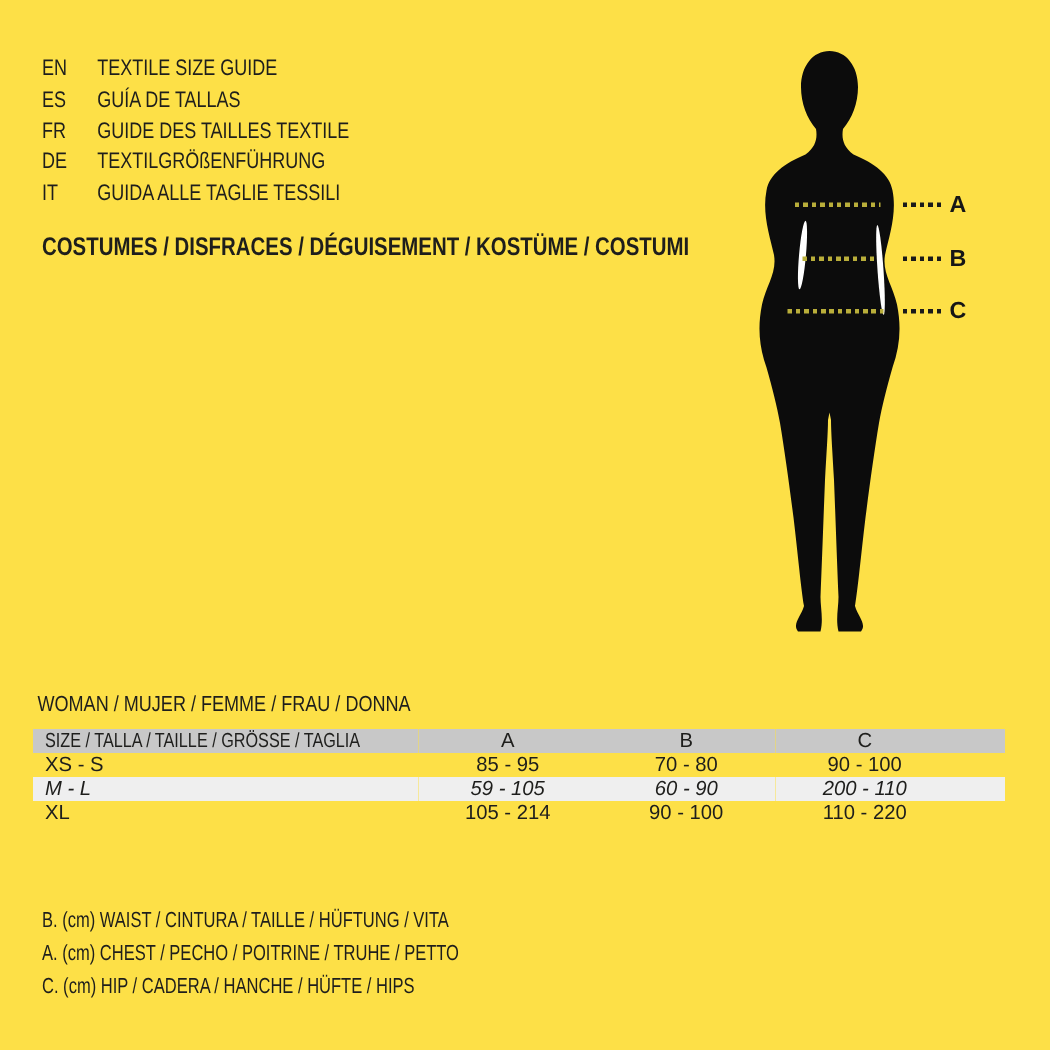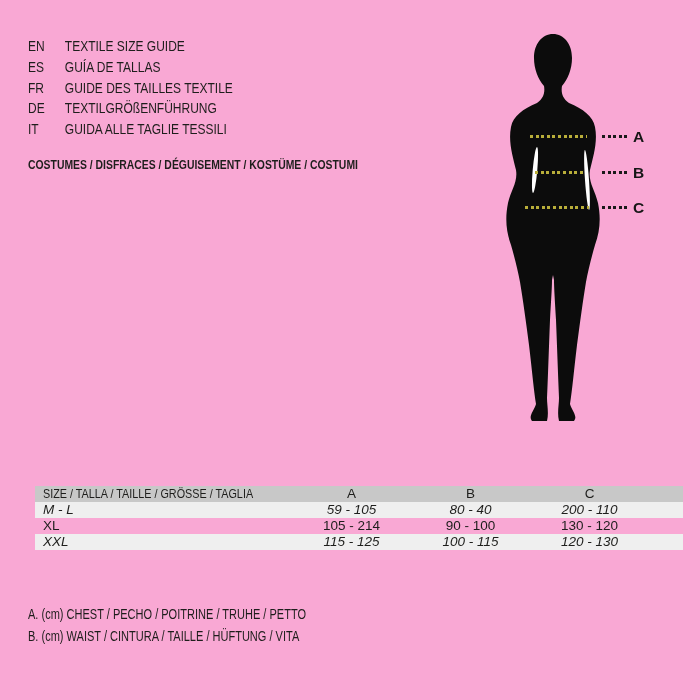--- a/index.html
+++ b/index.html
@@ -1,40 +1,40 @@
 <!DOCTYPE html>
 <html><head>
 <meta charset="utf-8">
 <style>
   html, body { margin: 0; padding: 0; background: #ffffff; }
   .canvas {
     position: relative;
     width: 700px;
     height: 700px;
-    background: #f9a8d4;
+    background: #fde047;
     overflow: hidden;
     font-family: "Liberation Sans", sans-serif;
     color: #1e1e1c;
   }
   .cond { display: inline-block; transform: scaleX(0.8); transform-origin: 0 50%; white-space: nowrap; }
 
   
   .lang-list { position: absolute; left: 28px; top: 36px; }
   .lang-row {
     display: flex; align-items: baseline;
     font-size: 15px; line-height: 20.8px;
     transform: scaleX(0.8); transform-origin: 0 0;
     white-space: nowrap;
   }
   .lang-code { width: 46px; flex: 0 0 46px; }
 
   
   .heading {
     position: absolute; left: 28px; top: 155px;
-    font-size: 13px; font-weight: bold; line-height: 19px;
+    font-size: 17px; font-weight: bold; line-height: 19px;
     white-space: nowrap;
   }
 
   
   .silhouette { position: absolute; left: 490px; top: 30px; width: 130px; height: 395px; }
   .dash { position: absolute; height: 3px; }
   .dash.yellow { background: repeating-linear-gradient(to right, #b9ae3a 0 3px, transparent 3px 5.6px); }
   .dash.black  { background: repeating-linear-gradient(to right, #1a1a1a 0 3px, transparent 3px 5.6px); }
   #dash-a-y { left: 530px; top: 135px; width: 57px; }
   #dash-a-k { left: 602px; top: 135px; width: 26px; }
@@ -48,21 +48,21 @@
   }
   #mlabel-a { left: 633px; top: 127px; }
   #mlabel-b { left: 633px; top: 163px; }
   #mlabel-c { left: 633px; top: 198px; }
 
   
   .table-title { position: absolute; left: 25px; top: 460px; font-size: 14.5px; line-height: 20px; }
   table.size-table {
     position: absolute; left: 22px; top: 486px; width: 648px;
     border-collapse: collapse; table-layout: fixed;
-    font-size: 13.5px; color: #1e1e1c; margin-left: 13px;
+    font-size: 13.5px; color: #1e1e1c;
   }
   .size-table th, .size-table td {
     padding: 0; height: 16px; line-height: 16px;
     font-weight: normal; text-align: center; vertical-align: middle;
     overflow: hidden; white-space: nowrap;
   }
   .size-table th.left, .size-table td.left { text-align: left; padding-left: 8px; }
   .size-table thead tr { background: #c8c8c8; }
   .size-table tbody tr.stripe { background: #efefef; font-style: italic; }
 
@@ -146,61 +146,65 @@
   <div class="dash black" id="dash-a-k"></div>
   <div class="dash yellow" id="dash-b-y"></div>
   <div class="dash black" id="dash-b-k"></div>
   <div class="dash yellow" id="dash-c-y"></div>
   <div class="dash black" id="dash-c-k"></div>
 
   <div class="mlabel" id="mlabel-a">A</div>
   <div class="mlabel" id="mlabel-b">B</div>
   <div class="mlabel" id="mlabel-c">C</div>
 
+  <div class="table-title">
+    <span class="cond" style="transform:scaleX(0.83);">WOMAN / MUJER / FEMME / FRAU / DONNA</span>
+  </div>
 
   <table class="size-table">
     <colgroup>
       <col style="width:257px">
         <col style="width:119px">
         <col style="width:119px">
         <col style="width:119px">
         <col style="width:34px">
     </colgroup>
     <thead>
       <tr>
         <th class="left"><span class="cond">SIZE / TALLA / TAILLE / GRÖSSE / TAGLIA</span></th>
         <th>A</th>
         <th>B</th>
         <th>C</th>
         <th></th>
       </tr>
     </thead>
     <tbody>
+      <tr>
+        <td class="left">XS - S</td>
+        <td>85 - 95</td>
+        <td>70 - 80</td>
+        <td>90 - 100</td>
+        <td></td>
+      </tr>
       <tr class="stripe">
         <td class="left">M - L</td>
         <td>59 - 105</td>
-        <td>80 - 40</td>
+        <td>60 - 90</td>
         <td>200 - 110</td>
         <td></td>
       </tr>
       <tr>
         <td class="left">XL</td>
         <td>105 - 214</td>
         <td>90 - 100</td>
-        <td>130 - 120</td>
-        <td></td>
-      </tr>
-      <tr class="stripe">
-        <td class="left">XXL</td>
-        <td>115 - 125</td>
-        <td>100 - 115</td>
-        <td>120 - 130</td>
+        <td>110 - 220</td>
         <td></td>
       </tr>
     </tbody>
   </table>
 
   <div class="legend">
+    <span class="legend-line"><span class="cond" style="transform:scaleX(0.76);">B. (cm) WAIST / CINTURA / TAILLE / HÜFTUNG / VITA</span></span>
     <span class="legend-line"><span class="cond" style="transform:scaleX(0.76);">A. (cm) CHEST / PECHO / POITRINE / TRUHE / PETTO</span></span>
-    <span class="legend-line"><span class="cond" style="transform:scaleX(0.76);">B. (cm) WAIST / CINTURA / TAILLE / HÜFTUNG / VITA</span></span>
+    <span class="legend-line"><span class="cond" style="transform:scaleX(0.76);">C. (cm) HIP / CADERA / HANCHE / HÜFTE / HIPS</span></span>
   </div>
 
 </div>
 
 </body></html>

